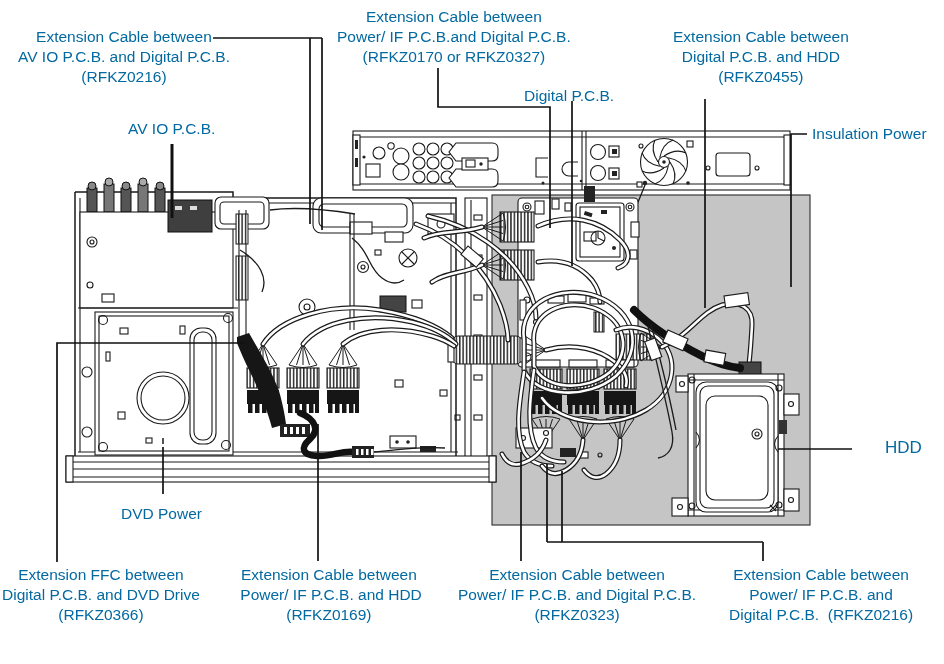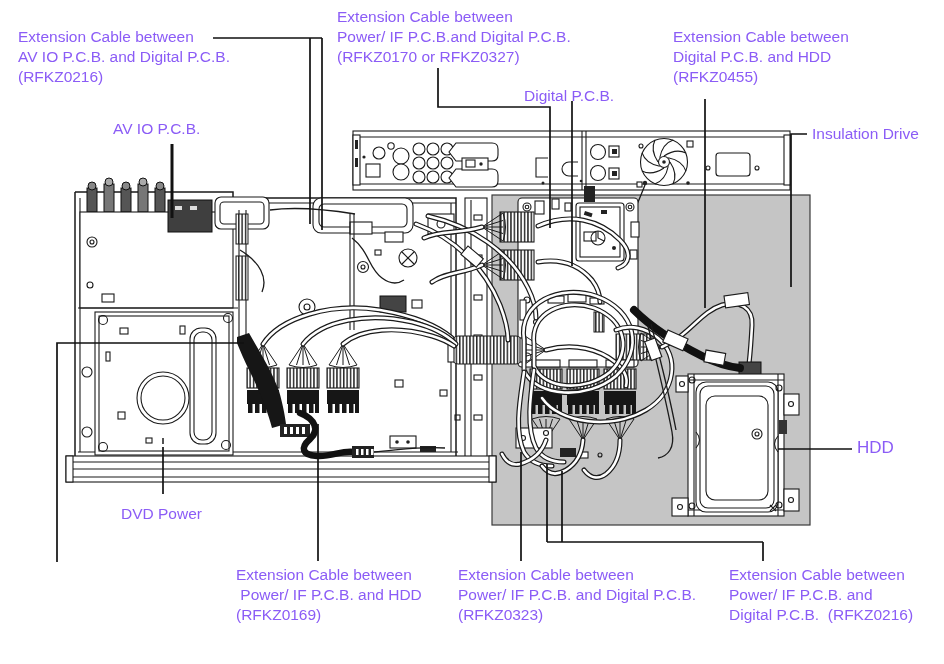--- a/index.html
+++ b/index.html
@@ -1,19 +1,19 @@
 <!DOCTYPE html>
 <html><head>
 <meta charset="utf-8">
 <style>
   html,body{margin:0;padding:0;background:#ffffff;}
   .stage{position:relative;width:944px;height:664px;background:#fff;overflow:hidden;
          font-family:"Liberation Sans",sans-serif;}
   .stage svg{position:absolute;left:0;top:0;}
-  .lbl{position:absolute;font-size:15.5px;line-height:20px;color:#8b5cf6;white-space:pre;}
+  .lbl{position:absolute;font-size:15.5px;line-height:20px;color:#0369a1;white-space:pre;text-align:center;}
   .lbl-hdd{font-size:17px;}
   .ln{fill:none;stroke:#1a1a1a;stroke-width:1.1;}
   .lnb{fill:none;stroke:#1a1a1a;stroke-width:1.5;}
   .tu{fill:none;stroke:#1a1a1a;stroke-width:5;stroke-linecap:round;}
   .ti{fill:none;stroke:#ffffff;stroke-width:2.6;stroke-linecap:round;}
   .thin{fill:none;stroke:#1a1a1a;stroke-width:1.3;}
   .ldr{fill:none;stroke:#111;stroke-width:1.7;}
   .wh{fill:#fff;stroke:#1a1a1a;stroke-width:1.1;}
   .dk{fill:#222;stroke:none;}
 </style>
@@ -418,24 +418,27 @@
 <div class="lbl" style="left:18px;top:27px">Extension Cable between
 AV IO P.C.B. and Digital P.C.B.
 (RFKZ0216)</div>
 <div class="lbl" style="left:337px;top:7px">Extension Cable between
 Power/ IF P.C.B.and Digital P.C.B.
 (RFKZ0170 or RFKZ0327)</div>
 <div class="lbl" style="left:524px;top:86px">Digital P.C.B.</div>
 <div class="lbl" style="left:673px;top:27px">Extension Cable between
 Digital P.C.B. and HDD
 (RFKZ0455)</div>
-<div class="lbl" style="left:812px;top:124px">Insulation Drive</div>
-<div class="lbl" style="left:113px;top:119px">AV IO P.C.B.</div>
-<div class="lbl lbl-hdd" style="left:857px;top:438px">HDD</div>
+<div class="lbl" style="left:812px;top:124px">Insulation Power</div>
+<div class="lbl" style="left:128px;top:119px">AV IO P.C.B.</div>
+<div class="lbl lbl-hdd" style="left:885px;top:438px">HDD</div>
 <div class="lbl" style="left:121px;top:504px">DVD Power</div>
+<div class="lbl" style="left:2px;top:565px">Extension FFC between
+Digital P.C.B. and DVD Drive
+(RFKZ0366)</div>
 <div class="lbl" style="left:236px;top:565px">Extension Cable between
  Power/ IF P.C.B. and HDD
 (RFKZ0169)</div>
 <div class="lbl" style="left:458px;top:565px">Extension Cable between
 Power/ IF P.C.B. and Digital P.C.B.
 (RFKZ0323)</div>
 <div class="lbl" style="left:729px;top:565px">Extension Cable between
 Power/ IF P.C.B. and
 Digital P.C.B.  (RFKZ0216)</div>
 

